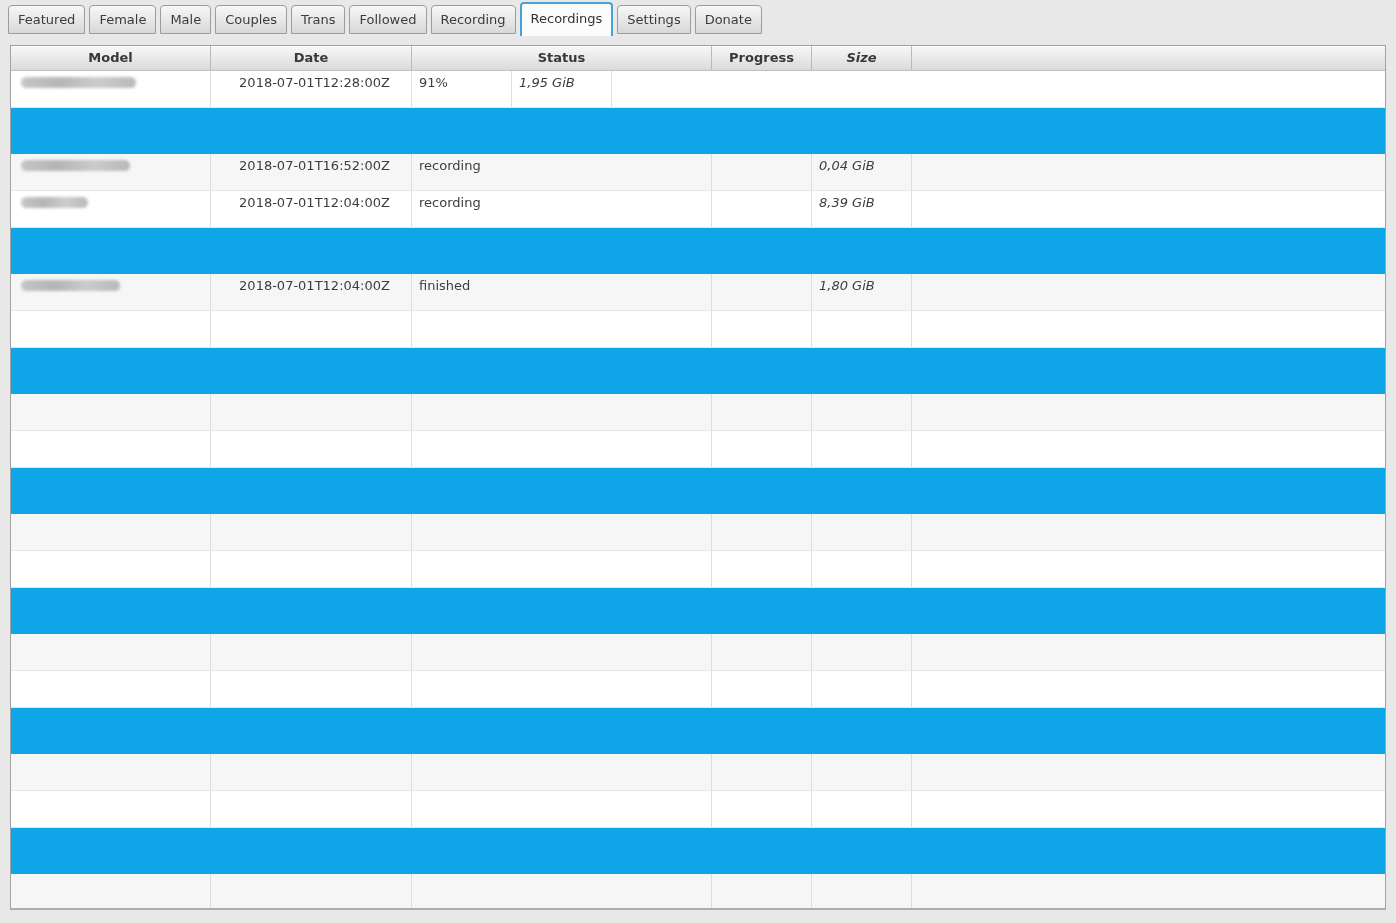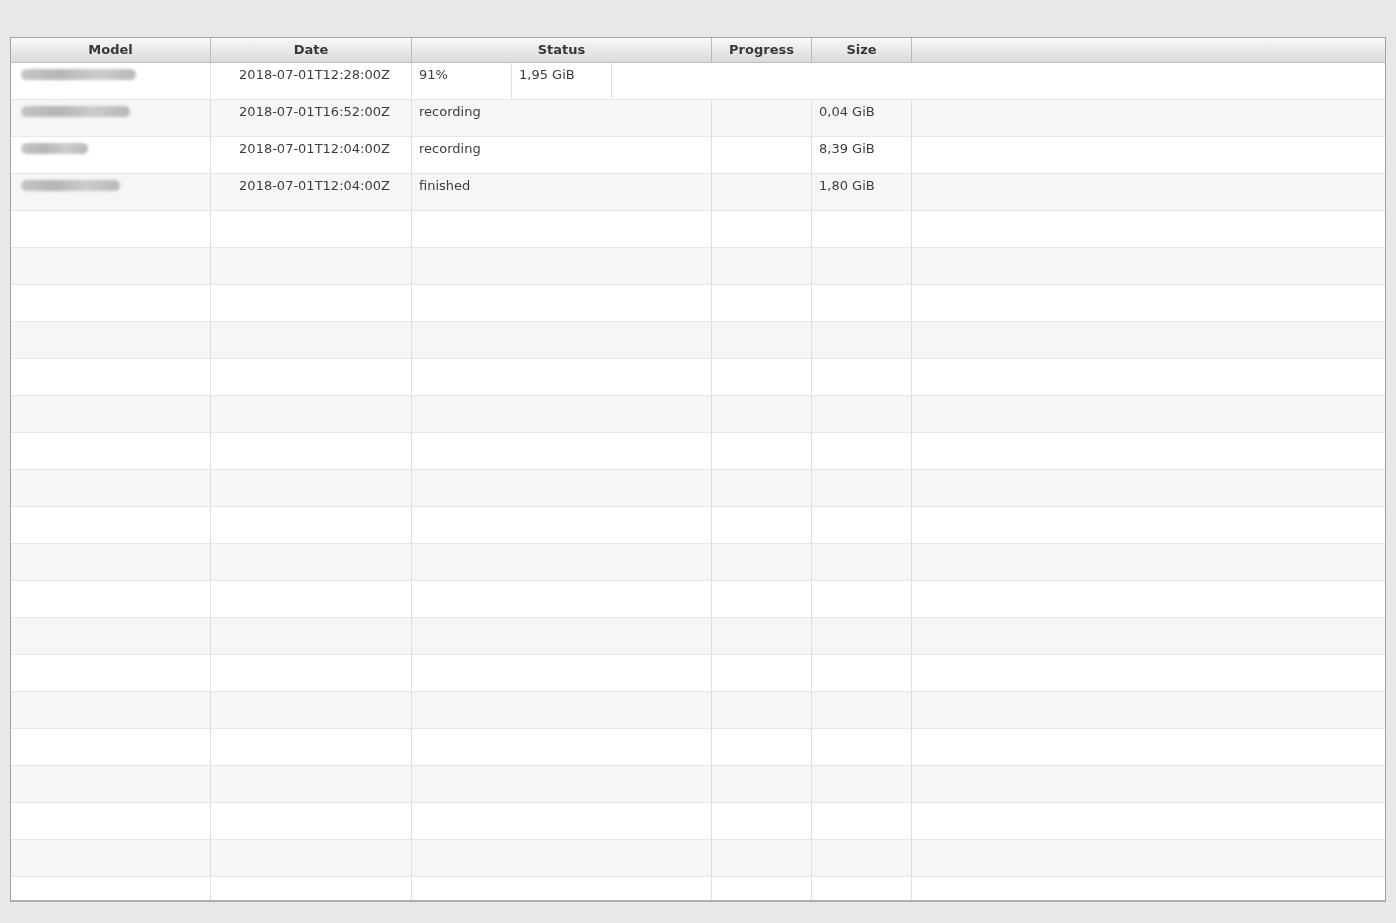--- a/index.html
+++ b/index.html
@@ -32,21 +32,21 @@
     margin-bottom: -2px;
     background: #fcfcfc;
     border: 2px solid #47a3d7;
     border-bottom: none;
     position: relative; z-index: 2;
     color: #333;
   }
 
   
   .table-frame {
-    position: absolute; left: 10px; top: 37px;
+    position: absolute; left: 10px; top: 45px;
     width: 1376px; height: 865px;
     background: #0ea5e9;
     border: 1px solid #a2a2a2;
     border-bottom: 2px solid #aeaeae;
     overflow: hidden;
   }
 
   
   .thead {
     display: flex; height: 25px;
@@ -57,50 +57,62 @@
   .th {
     font-size: 13px; font-weight: bold; color: #383838;
     text-align: center; line-height: 24px;
     border-right: 1px solid #b9b9b9;
     overflow: hidden; white-space: nowrap;
   }
   .th.c-fill { border-right: none; }
 
   
   .tr { display: flex; height: 37px; background: #ffffff; border-bottom: 1px solid #e7e7e7; }
-  .tr.alt { background: #f6f6f6; }
+  .tr.alt { background: #f6f6f6; margin-top: 46px; }
   .td {
     font-size: 13px; color: #3d3d3d;
     padding-left: 7px; line-height: 23px;
     border-right: 1px solid #dedede;
     overflow: hidden; white-space: nowrap;
   }
   .td.c-fill { border-right: none; }
 
   
   .c-model    { width: 200px; flex: 0 0 200px; }
   .c-date     { width: 201px; flex: 0 0 201px; text-align: center; }
   .c-status   { width: 300px; flex: 0 0 300px; }
   .c-progress { width: 100px; flex: 0 0 100px; }
-  .c-size     { width: 100px; flex: 0 0 100px; }
+  .c-size     { width: 100px; flex: 0 0 100px; font-style: italic; }
   .c-fill     { flex: 1 1 auto; }
 
   
   .blob {
     height: 11px; margin-top: 6px; margin-left: 3px;
     background: linear-gradient(90deg, #bdbdbd, #a9a9a9, #c4c4c4, #adadad);
     border-radius: 6px;
     filter: blur(1.6px);
     opacity: 0.85;
   }
 </style>
 </head>
 <body>
 
 <div class="app">
+  <div class="tabbar" id="tabbar">
+      <div class="tab">Featured</div>
+      <div class="tab">Female</div>
+      <div class="tab">Male</div>
+      <div class="tab">Couples</div>
+      <div class="tab">Trans</div>
+      <div class="tab">Followed</div>
+      <div class="tab">Recording</div>
+      <div class="tab selected">Recordings</div>
+      <div class="tab">Settings</div>
+      <div class="tab">Donate</div>
+    </div>
   <div class="table-frame">
     <div class="thead" id="thead">
         <div class="th c-model">Model</div>
         <div class="th c-date">Date</div>
         <div class="th c-status">Status</div>
         <div class="th c-progress">Progress</div>
         <div class="th c-size">Size</div>
         <div class="th c-fill"></div>
       </div>
     <div class="tbody" id="tbody">

